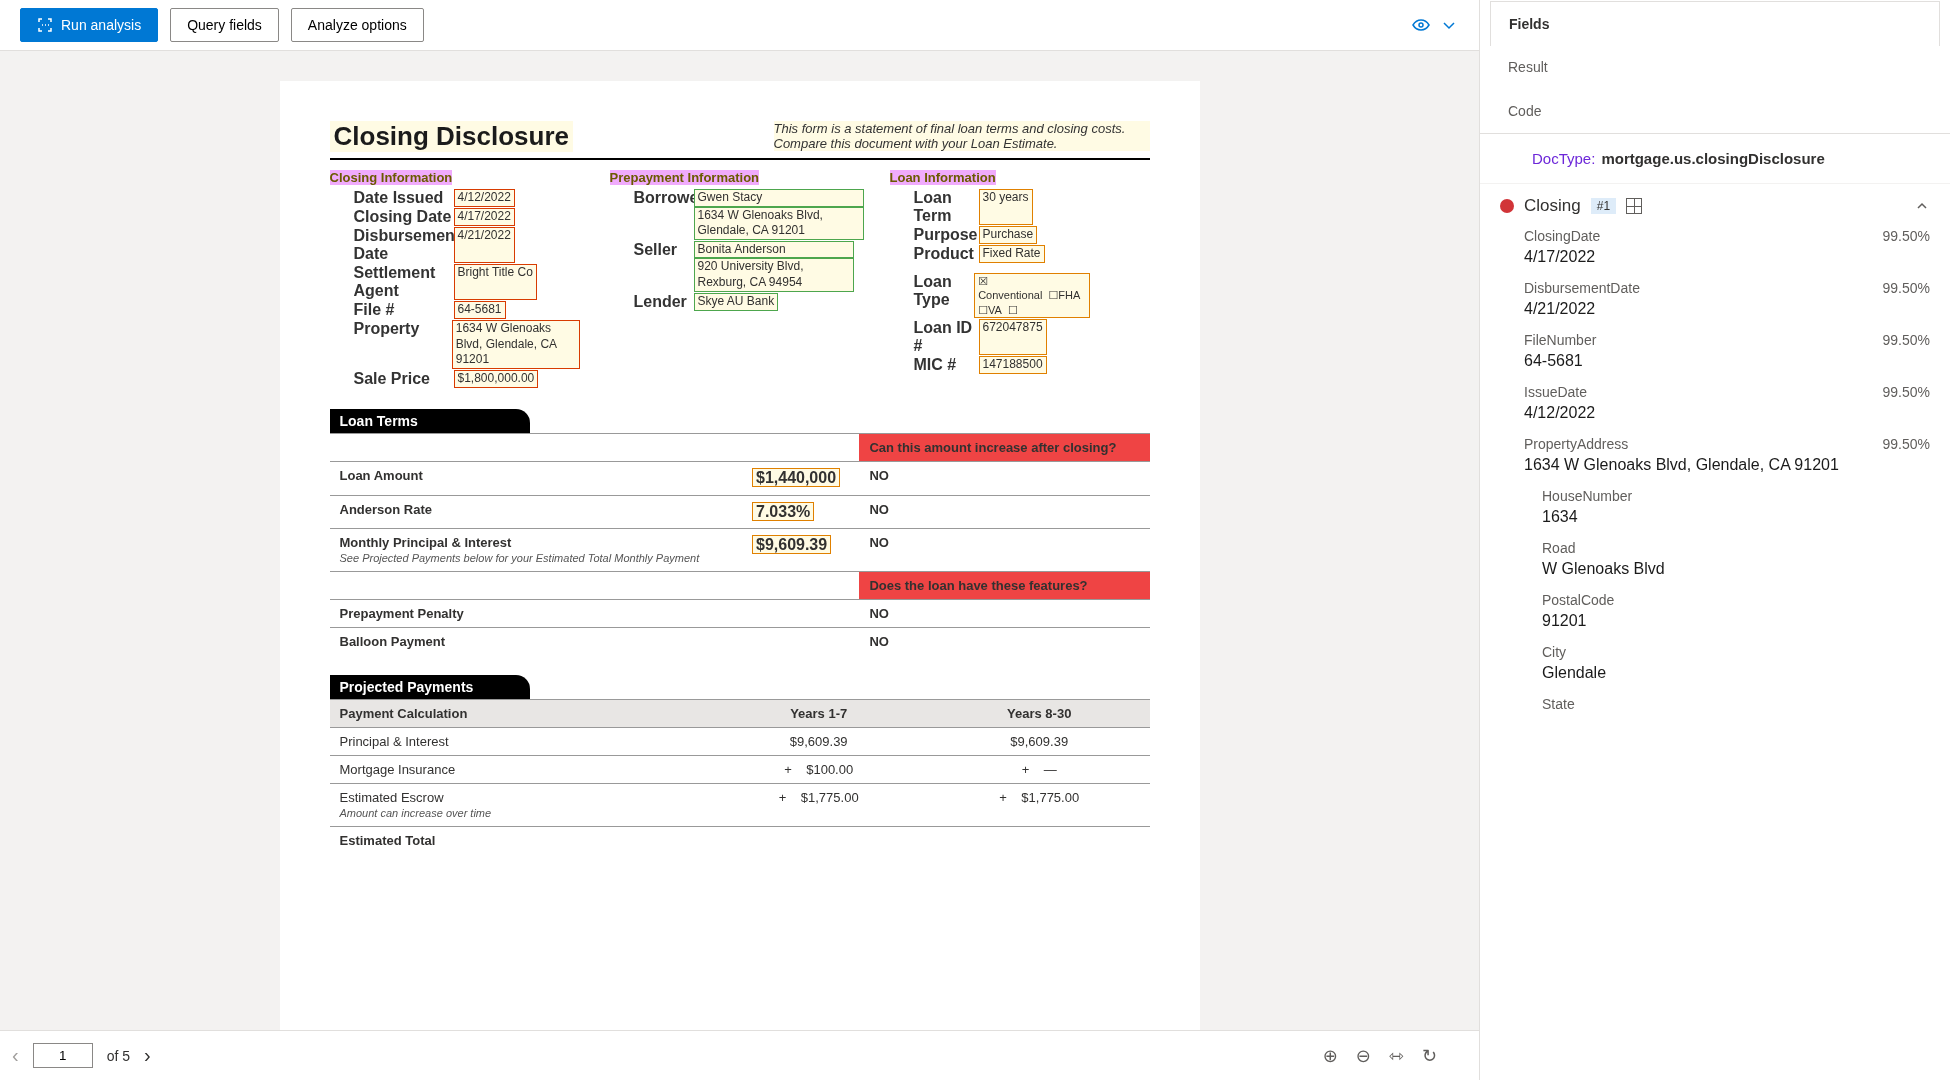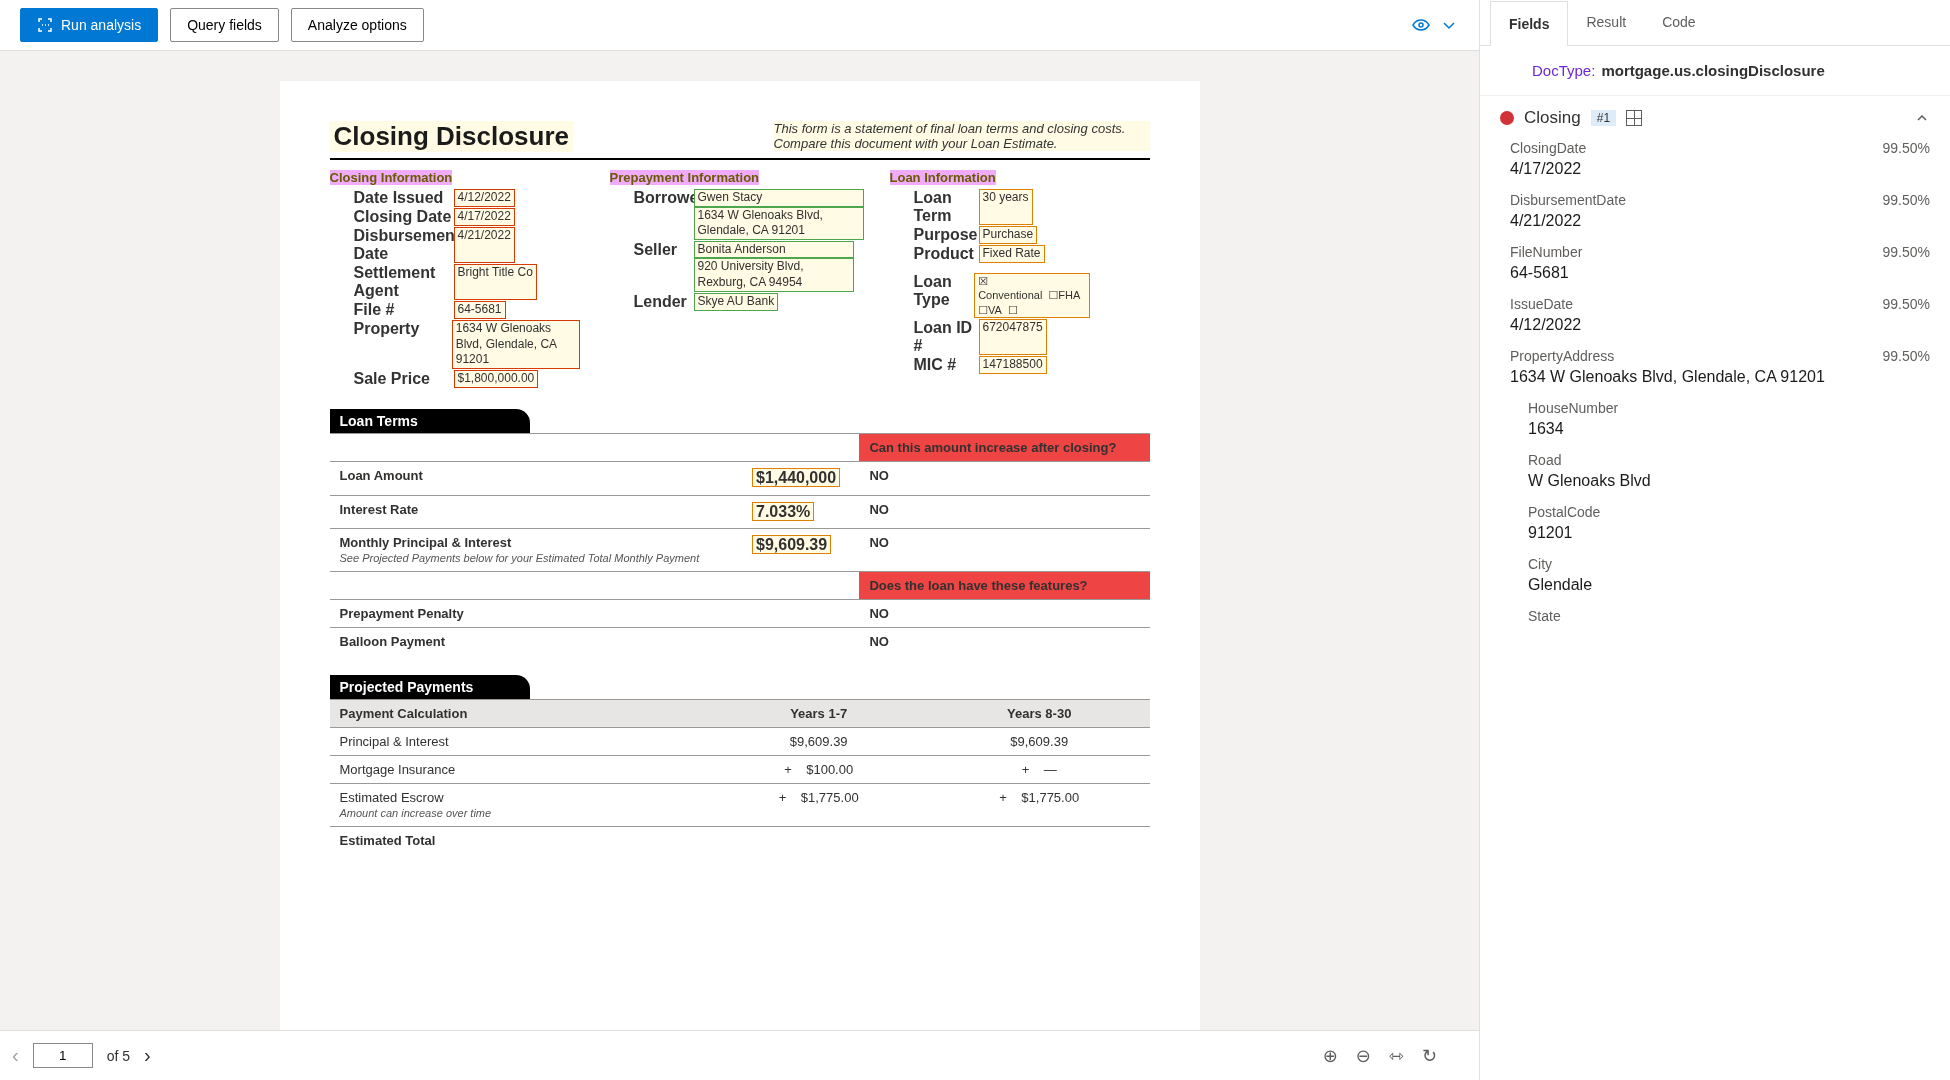--- a/index.html
+++ b/index.html
@@ -26,31 +26,31 @@
 .section-hdr { background: #000; color: #fff; padding: 4px 10px; font-weight: 700; display: inline-block; border-radius: 0 14px 0 0; margin-top:20px; width:200px;}
 .loan-terms-table { width: 100%; border-collapse: collapse; }
 .loan-terms-table td { border-top: 1px solid #999; padding: 6px 10px; vertical-align: top; font-size: 13px; }
 .q-hdr { background: #ef4444; font-weight: 700; padding: 6px 10px; margin-left: 44px; }
 .bold { font-weight: 700; }
 .small-it { font-style: italic; font-size: 11px; color:#555;}
 .pager { display: flex; align-items: center; justify-content: center; gap: 14px; padding: 12px; border-top: 1px solid #e1dfdd; background:#fff;}
 .pager input { width: 60px; text-align: center; padding: 4px; border:1px solid #8a8886;}
 .pager-icons { margin-left: auto; display:flex; gap:18px; padding-right:30px; color:#605e5c; font-size:18px;}
 .right { width: 470px; display: flex; flex-direction: column; }
-.tabs { display: flex; border-bottom: 1px solid #e1dfdd; padding: 0 10px; }
+.tabs { display: flex; border-bottom: 1px solid #e1dfdd; padding: 0 10px; flex-direction: column; }
 .tab { padding: 14px 18px; cursor: pointer; color: #605e5c; }
 .tab.active { background:#fff; border:1px solid #e1dfdd; border-bottom:none; color:#323130; font-weight:600; position:relative; top:1px;}
 .doctype { padding: 16px 20px; font-size: 15px; border-bottom:1px solid #f3f2f1;}
 .doctype span:first-child { color: #6d28d9; margin-left: 32px; }
 .doctype span:last-child { font-weight: 600; margin-left:6px;}
 .group-hdr { display: flex; align-items: center; padding: 12px 20px; gap: 10px; }
 .dot { width: 14px; height: 14px; border-radius: 50%; background: #d13438; }
 .badge { background: #deecf9; padding: 1px 6px; font-size: 12px; color:#323130;}
 .chev { margin-left: auto; color:#605e5c;}
-.fields { overflow-y: auto; flex:1; padding: 0 20px 20px 30px; }
+.fields { overflow-y: auto; flex:1; padding: 0 20px 20px 44px; }
 .field { margin-bottom: 14px; }
 .field-h { display: flex; justify-content: space-between; font-size: 14px; color: #605e5c; }
 .field-v { font-size: 16px; color: #1b1b1b; margin-top: 4px; }
 .subfield { margin-left: 18px; }
 .grid-icon{width:16px;height:16px;display:inline-block;border:1px solid #605e5c;position:relative;}
 .grid-icon::before,.grid-icon::after{content:'';position:absolute;background:#605e5c;}
 .grid-icon::before{left:50%;top:0;bottom:0;width:1px;}
 .grid-icon::after{top:50%;left:0;right:0;height:1px;}
 svg{display:block;}
 </style>
@@ -175,21 +175,21 @@
                 <td></td>
                 <td></td>
                 <td class="q-hdr">Can this amount increase after closing?</td>
               </tr>
           <tr>
                 <td class="bold">Loan Amount</td>
                 <td><span class="val b-orange bold" style="font-size:16px">$1,440,000</span></td>
                 <td class="bold">NO</td>
               </tr>
           <tr>
-                <td class="bold">Interest Rate</td>
+                <td class="bold">Anderson Rate</td>
                 <td><span class="val b-orange bold" style="font-size:16px">7.033%</span></td>
                 <td class="bold">NO</td>
               </tr>
           <tr>
                 <td><span class="bold">Monthly Principal &amp; Interest</span><br><span class="small-it">See Projected Payments below for your Estimated Total Monthly Payment</span></td>
                 <td><span class="val b-orange bold" style="font-size:16px">$9,609.39</span></td>
                 <td class="bold">NO</td>
               </tr>
           <tr>
                 <td></td>

